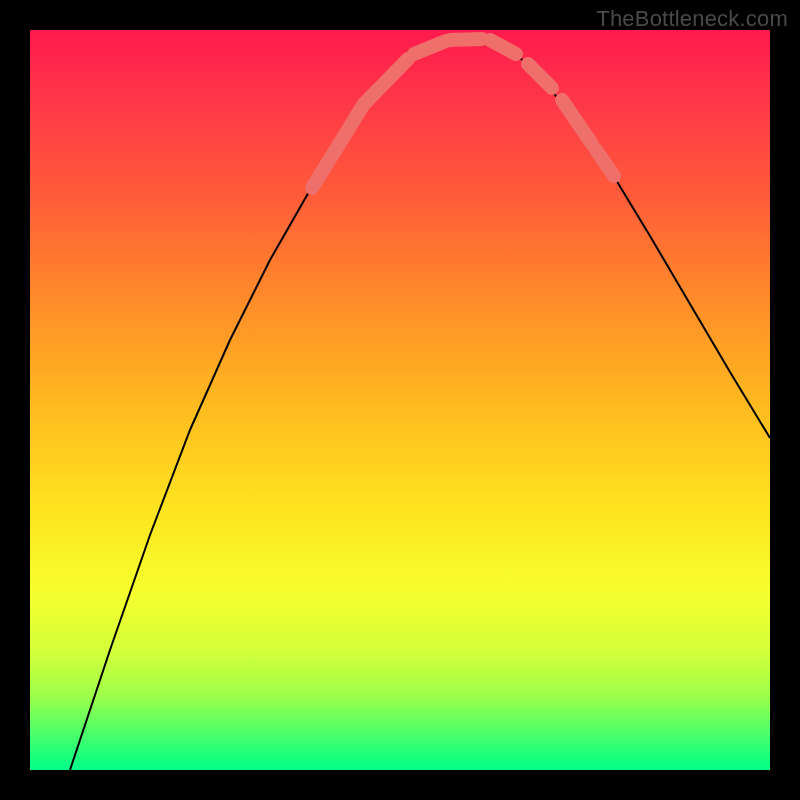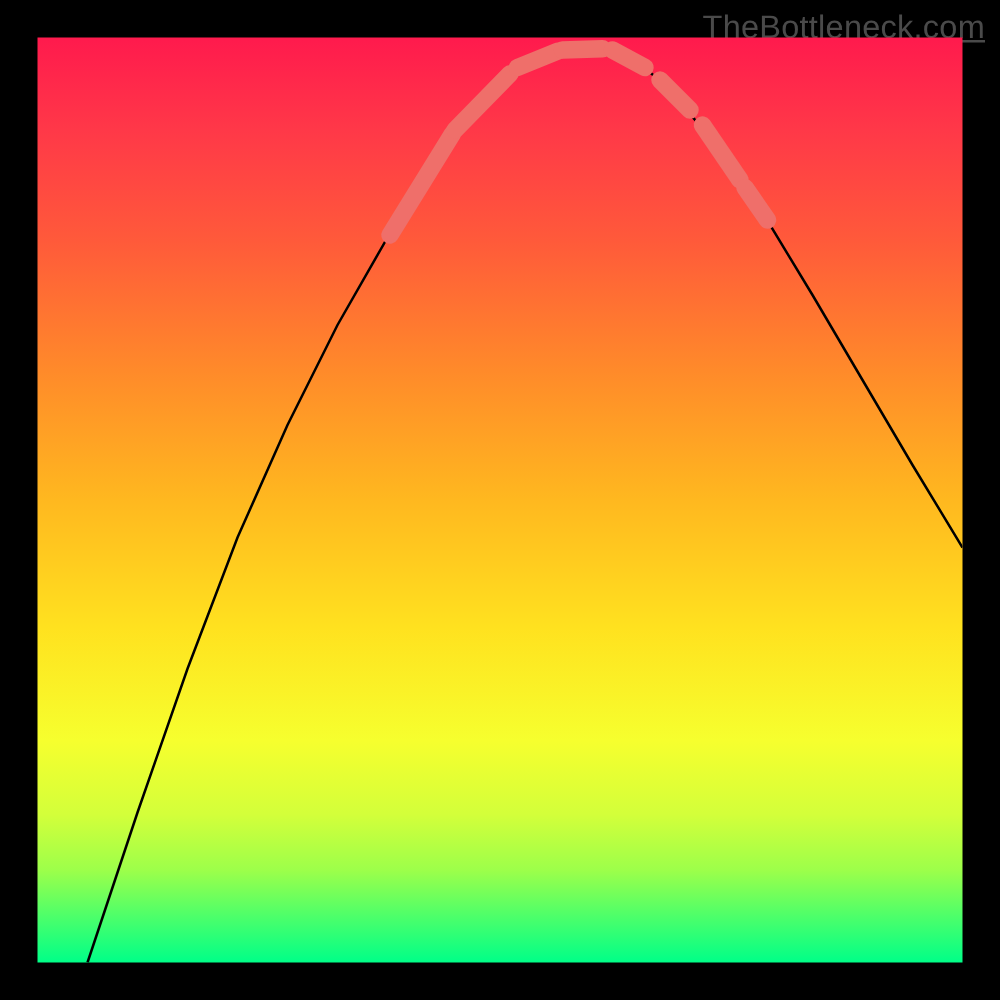--- a/index.html
+++ b/index.html
@@ -38,25 +38,24 @@
       #9dff4a 90%,
       #4dff6a 95%,
       #00ff88 100%
     );
   }
   .attrib {
     position: absolute;
     top: 6px;
     right: 12px;
     color: #4a4a4a;
-    font-size: 26px;
+    font-size: 22px;
     font-weight: 500;
     letter-spacing: 0.2px;
     user-select: none;
-    text-decoration: underline;
   }
   svg {
     position: absolute;
     left: 0;
     top: 0;
   }
 </style>
 </head>
 <body>
 

